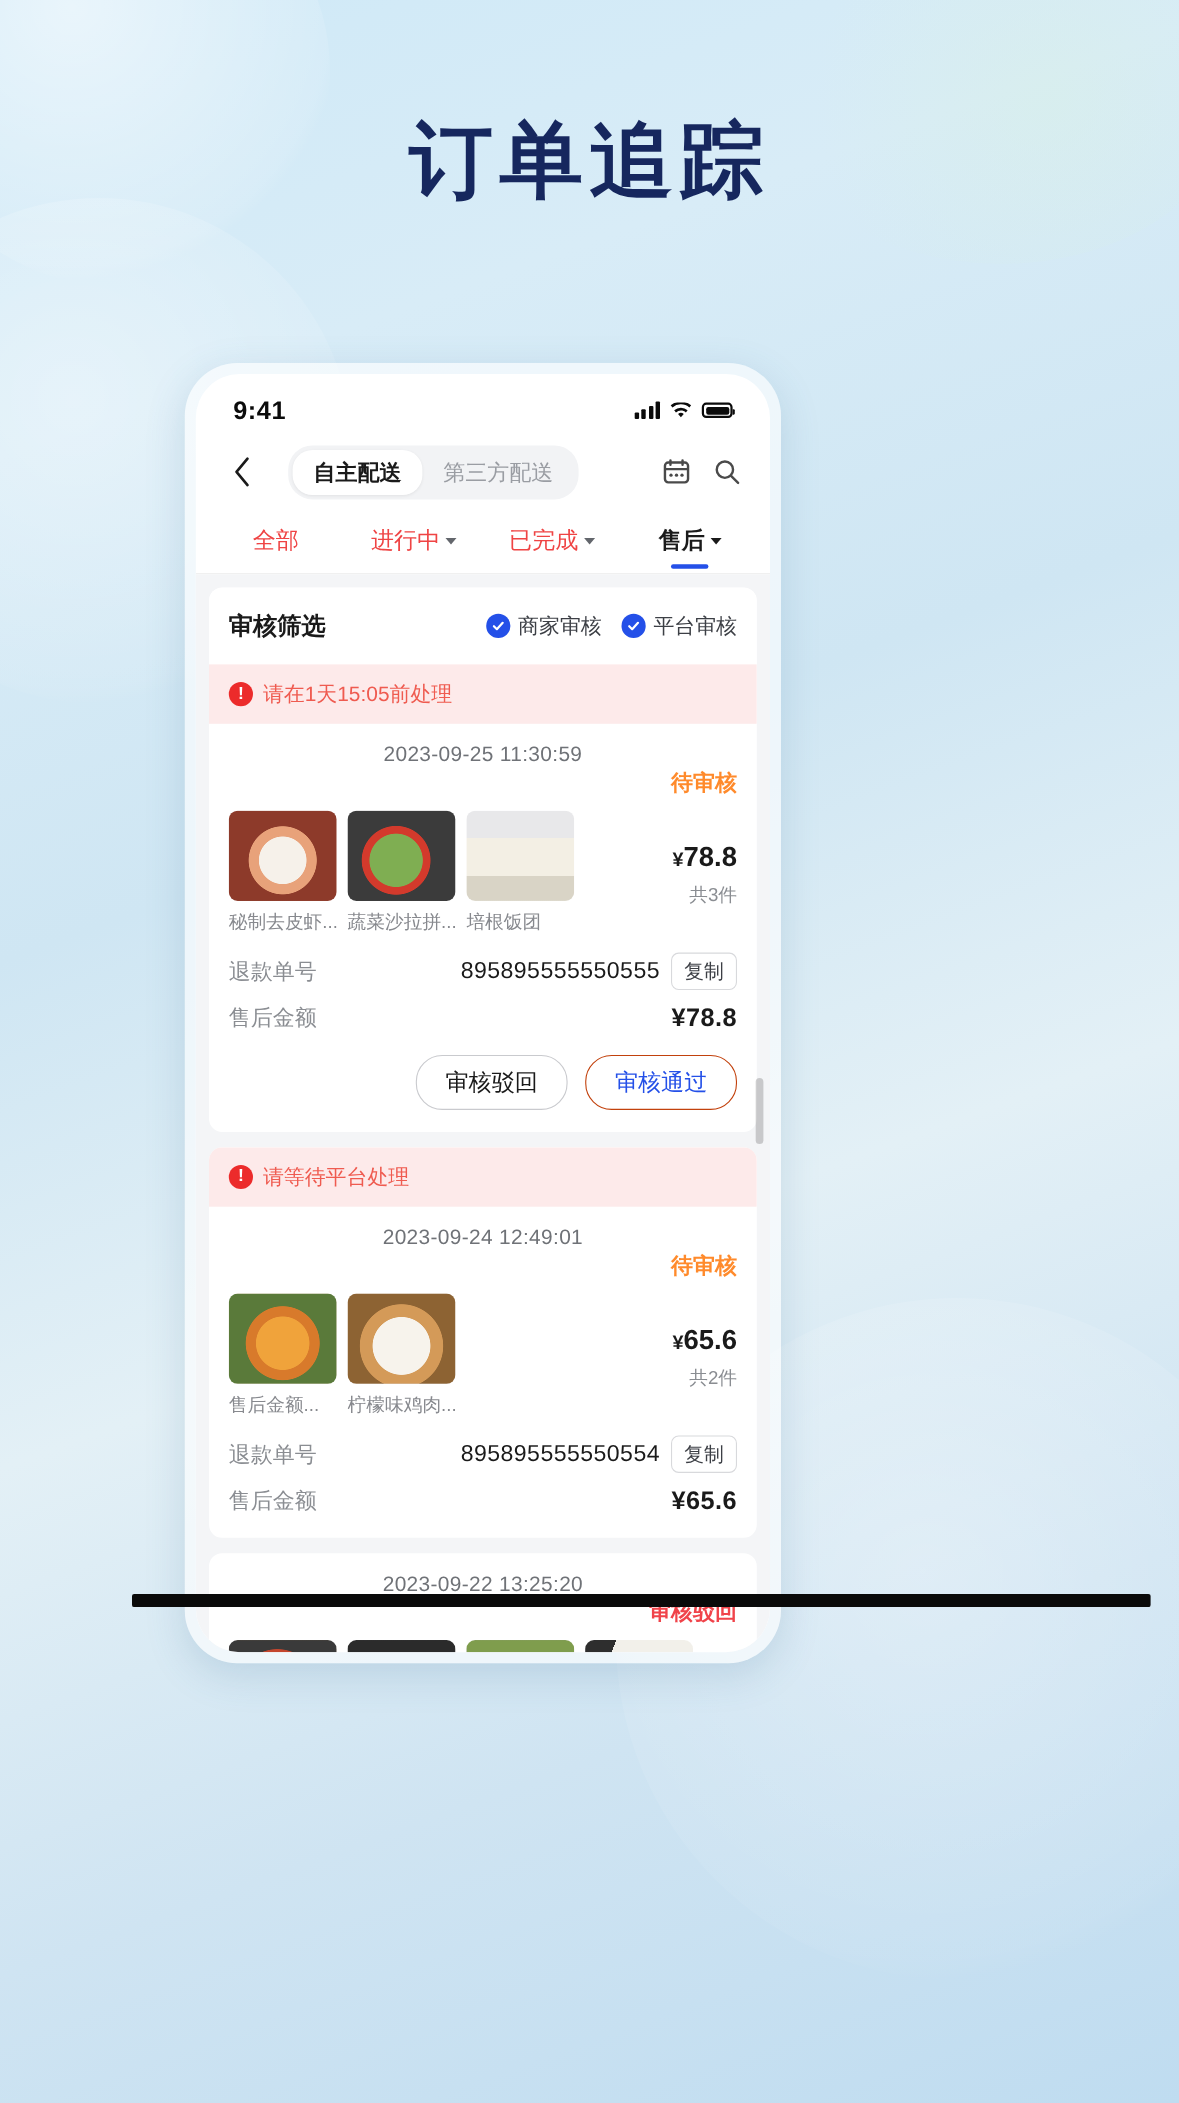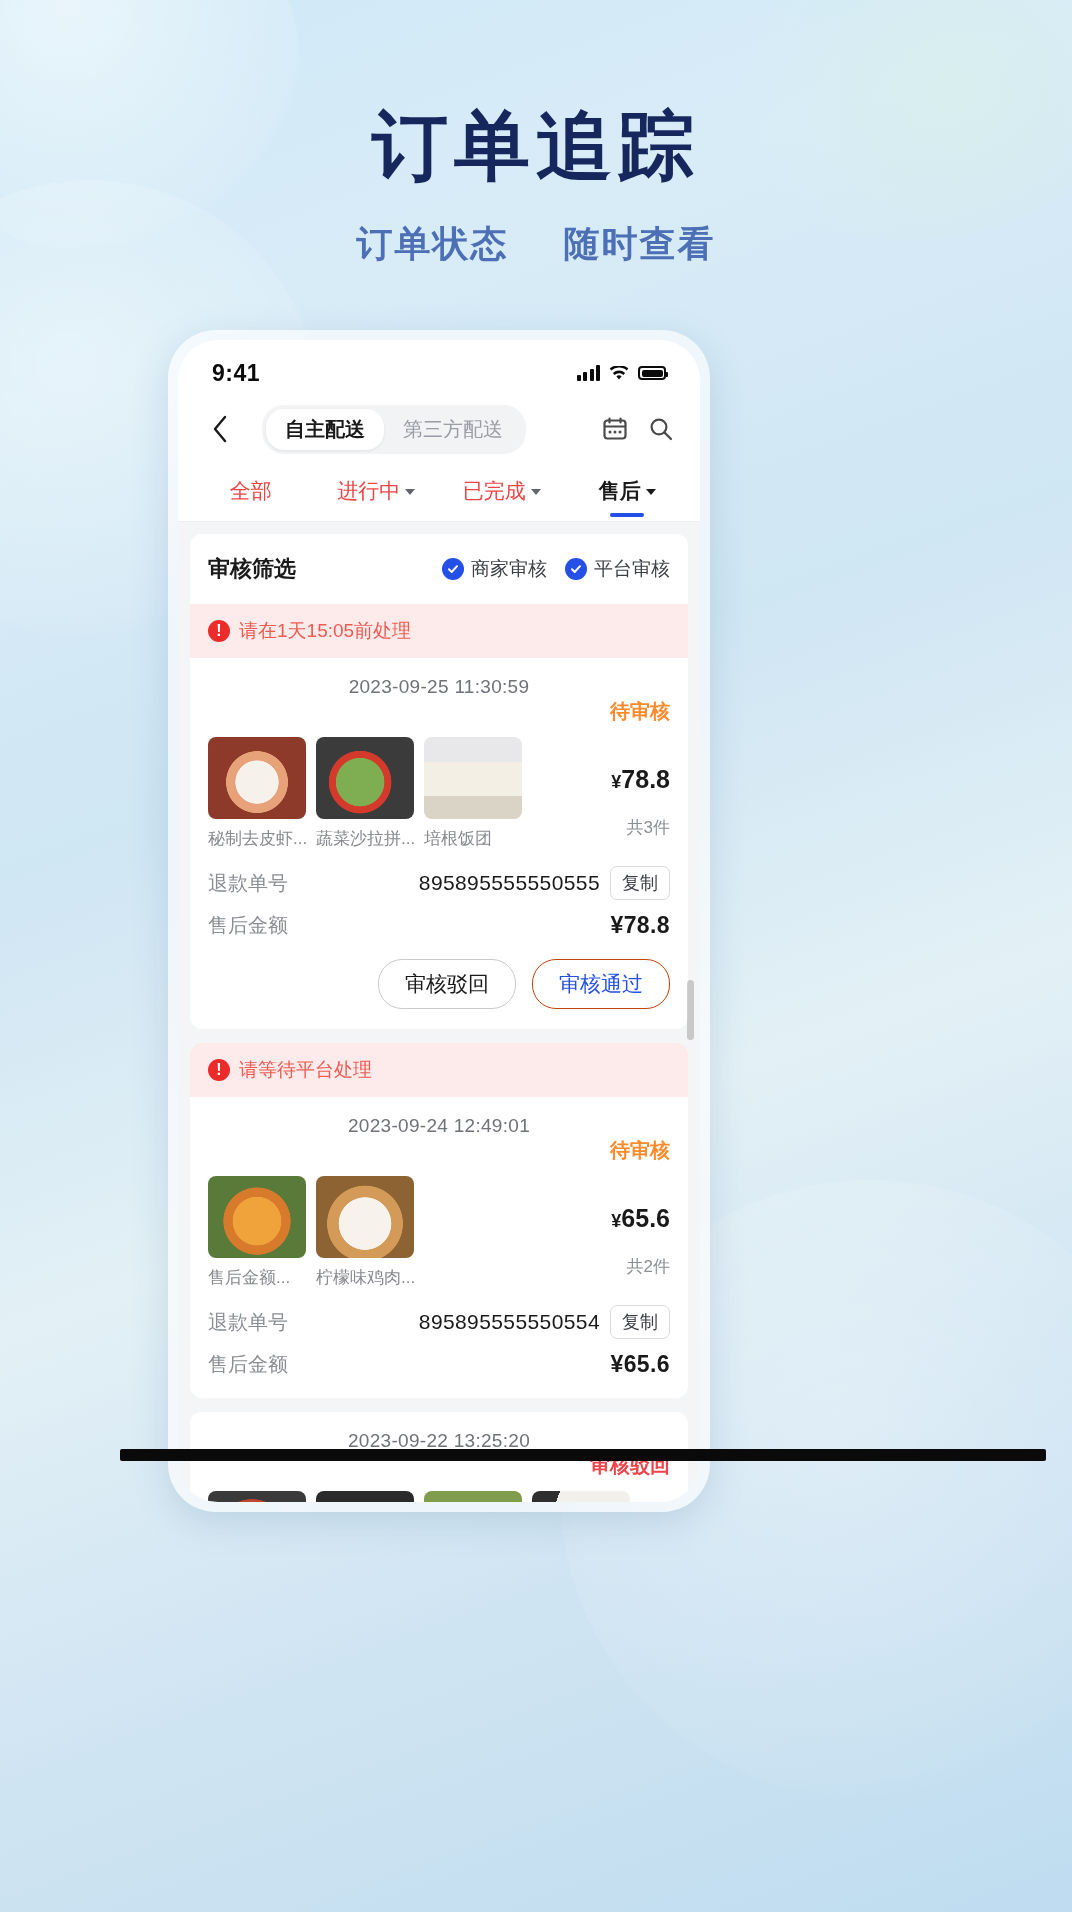--- a/index.html
+++ b/index.html
@@ -126,21 +126,21 @@
   .card-status { margin-left: auto; font-size: 20px; font-weight: 700; color: #ff8a2b; }
   .card-status.rejected { color: #f0434a; }
 
   .goods { display: flex; align-items: flex-start; padding: 0 18px 4px 18px; gap: 10px; }
   .good { width: 98px; }
   .good .thumb { width: 98px; height: 82px; border-radius: 8px; overflow: hidden; position: relative; }
   .good .name { font-size: 17px; color: #87898e; margin-top: 8px; white-space: nowrap; overflow: hidden; }
   .price-col { margin-left: auto; text-align: right; padding-top: 28px; }
   .price-col .amt { font-size: 25px; font-weight: 700; color: #1a1a1a; }
   .price-col .amt em { font-style: normal; font-size: 18px; font-weight: 700; }
-  .price-col .qty { font-size: 17px; color: #8a8d92; margin-top: 22px; }
+  .price-col .qty { font-size: 17px; color: #8a8d92; margin-top: 8px; }
 
   .kv { display: flex; align-items: center; padding: 12px 18px 0 18px; }
   .kv .k { font-size: 20px; color: #8a8d92; }
   .kv .v { margin-left: auto; font-size: 21px; color: #1a1a1a; letter-spacing: 0.4px; }
   .kv .v.strong { font-weight: 700; font-size: 23px; }
   .copy-btn {
     margin-left: 10px; border: 1px solid #d8d9dc; border-radius: 7px;
     padding: 4px 11px; font-size: 18px; color: #3c3f45; cursor: pointer; background:#fff;
   }
   .actions { display: flex; justify-content: flex-end; gap: 16px; padding: 20px 18px 20px 18px; }
@@ -170,25 +170,20 @@
 </head>
 <body>
 
 <div class="bg-bubble b1"></div>
 <div class="bg-bubble b2"></div>
 <div class="bg-bubble b3"></div>
 <div class="bg-bubble b4"></div>
 
 <div class="hero">
   <div class="hero-title">订单追踪</div>
-  <div class="hero-sub">
-    <span>订单状态</span>
-    <span class="gap"></span>
-    <span>随时查看</span>
-  </div>
 </div>
 
 <div class="phone">
   <div class="screen">
 
     <div class="statusbar">
       <div class="sb-time">9:41</div>
       <div class="sb-right">
         <div class="bars">
             <i></i>

